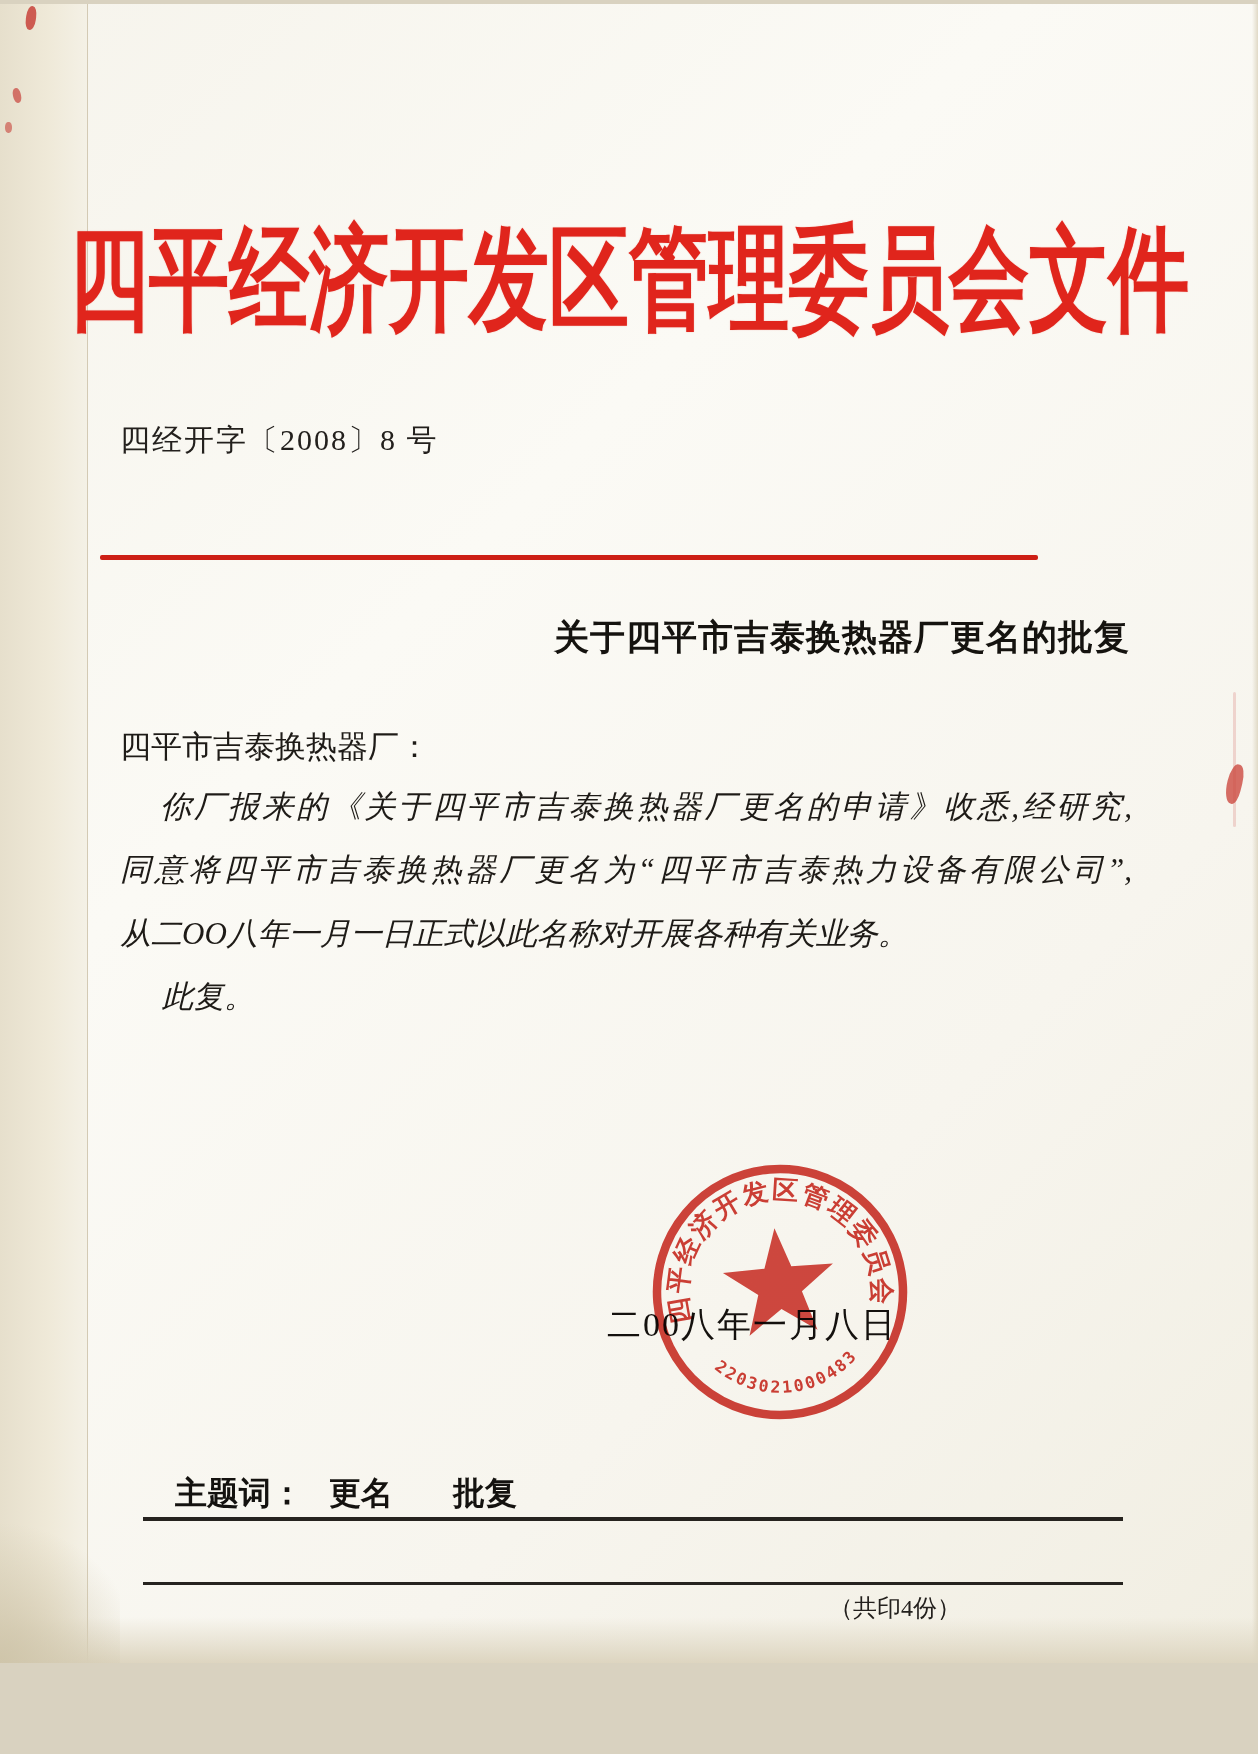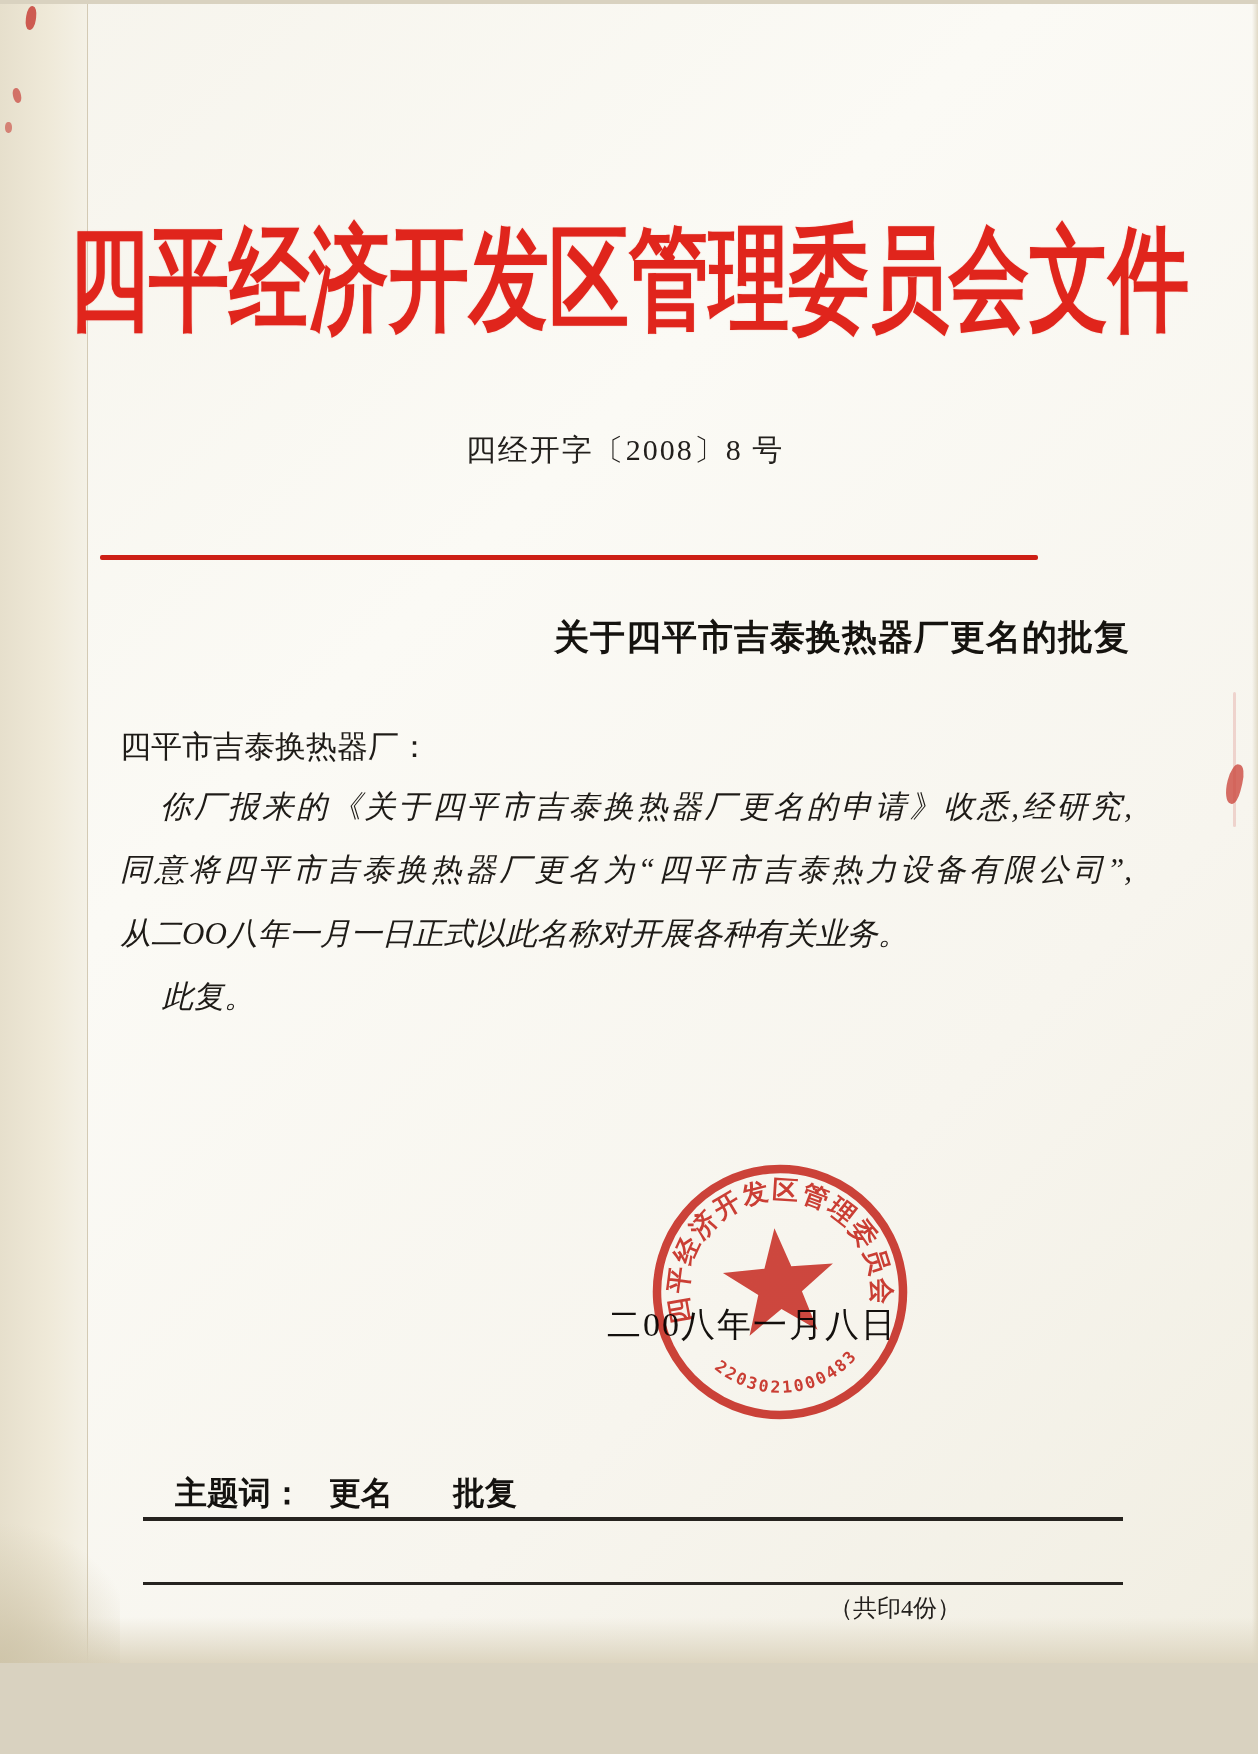--- a/index.html
+++ b/index.html
@@ -55,22 +55,22 @@
     font-family:"Liberation Serif","DejaVu Serif",serif;
     font-weight:bold;
     font-size:80px;
     letter-spacing:0px;
     color:#e0251c;
     transform:scaleY(1.42);
     transform-origin:top center;
     text-shadow:0 0 1px rgba(224,37,28,.4);
   }
   .doc-number{
-    position:absolute;left:120px;top:426px;width:1010px;
-    text-align:center;font-size:30px;color:#23201d;letter-spacing:2px;
+    position:absolute;left:120px;top:416px;width:1010px;
+    font-size:30px;color:#23201d;letter-spacing:2px;
   }
   .red-rule{
     position:absolute;left:100px;top:551px;width:938px;height:5px;
     background:#cd1f15;border-radius:2px;
   }
   .doc-title{
     position:absolute;left:120px;top:610px;width:1010px;
     text-align:right;
     font-family:"Liberation Sans","DejaVu Sans",sans-serif;
     font-weight:bold;font-size:35px;color:#15130f;letter-spacing:1px;

